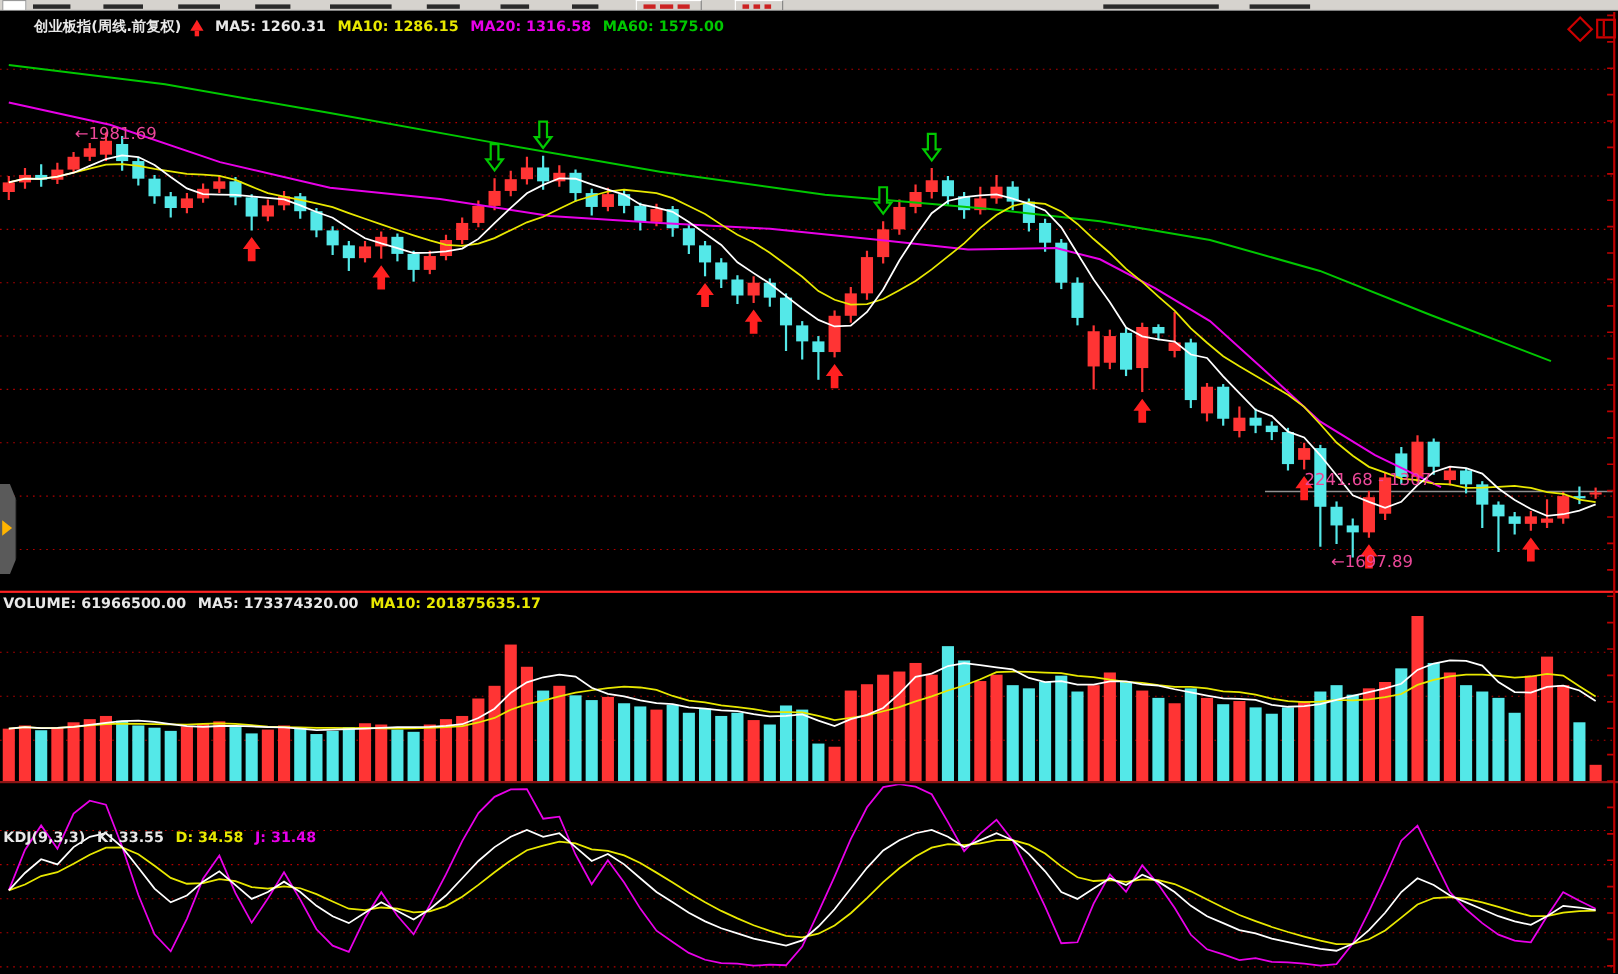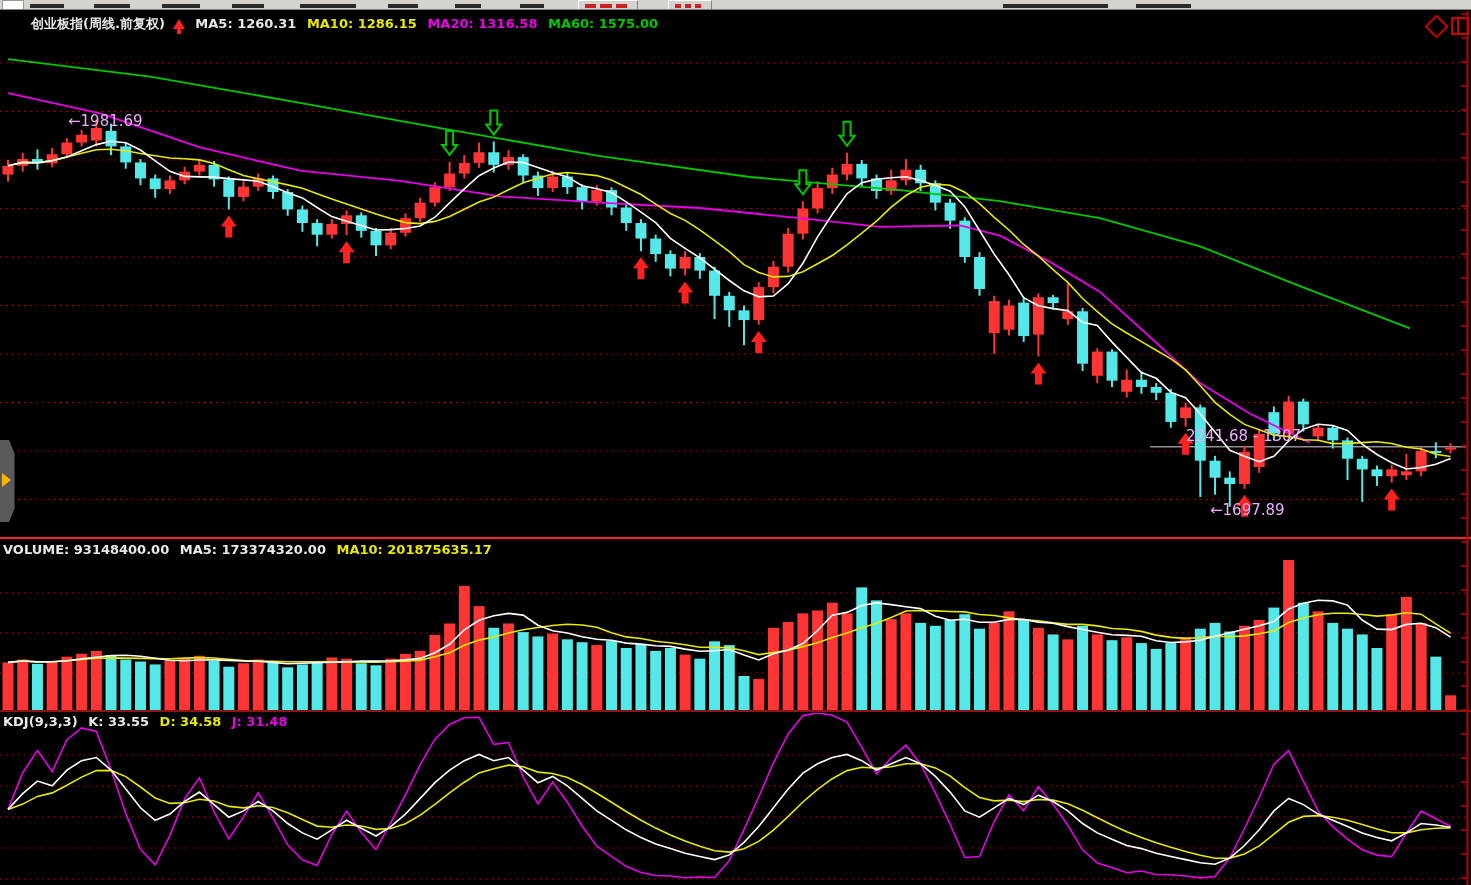--- a/index.html
+++ b/index.html
@@ -17,32 +17,32 @@
                border:1px solid #999;}
   
   #chart-wrap{position:absolute;left:0;top:10px;width:1471px;height:875px;background:#000;}
   svg{display:block;}
   
   .pane-header{position:absolute;font-size:13px;font-weight:bold;letter-spacing:0px;
                white-space:nowrap;z-index:5;}
   .pane-header span{margin-right:6px;}
   #main-header{left:3px;top:15px;margin-left:28px;}
   #vol-header{left:3px;top:542px;}
-  #kdj-header{left:3px;top:714px;}
+  #kdj-header{left:3px;top:754px;}
   .t-white{color:#e8e8e8;}
   .t-yellow{color:#e8e800;}
   .t-magenta{color:#e800e8;}
   .t-green{color:#00c800;}
   .hdr-arrow{display:inline-block;width:0;height:0;border-left:6px solid transparent;
              border-right:6px solid transparent;border-bottom:10px solid #ff2222;
              vertical-align:middle;margin:0 2px;position:relative;top:-1px;}
   .hdr-arrow::after{content:"";position:absolute;left:-2px;top:10px;width:4px;height:5px;
              background:#ff2222;}
   
-  .anno{position:absolute;color:#f0abfc;font-size:15px;letter-spacing:0px;z-index:4;
+  .anno{position:absolute;color:#ec4899;font-size:15px;letter-spacing:0px;z-index:4;
         white-space:nowrap;}
   #anno-peak{left:68px;top:112px;}
   #anno-range{left:1186px;top:427px;}
   #anno-low{left:1210px;top:501px;}
   
   #icon-diamond{position:absolute;left:1428px;top:18px;width:13px;height:13px;
       border:2px solid #cc0000;transform:rotate(45deg);z-index:6;}
   #icon-split{position:absolute;left:1451px;top:17px;width:14px;height:14px;
       border:2px solid #cc0000;z-index:6;}
   #icon-split::after{content:"";position:absolute;left:4px;top:0;width:2px;height:14px;
@@ -486,21 +486,21 @@
 
 <div id="main-header" class="pane-header">
   <span class="t-white">创业板指(周线.前复权)</span><span class="hdr-arrow"></span>
   <span class="t-white">MA5: 1260.31</span>
   <span class="t-yellow">MA10: 1286.15</span>
   <span class="t-magenta">MA20: 1316.58</span>
   <span class="t-green">MA60: 1575.00</span>
 </div>
 
 <div id="vol-header" class="pane-header">
-  <span class="t-white">VOLUME: 93148400.00</span>
+  <span class="t-white">VOLUME: 61966500.00</span>
   <span class="t-white">MA5: 173374320.00</span>
   <span class="t-yellow">MA10: 201875635.17</span>
 </div>
 
 <div id="kdj-header" class="pane-header">
   <span class="t-white">KDJ(9,3,3)</span>
   <span class="t-white">K: 33.55</span>
   <span class="t-yellow">D: 34.58</span>
   <span class="t-magenta">J: 31.48</span>
 </div>

